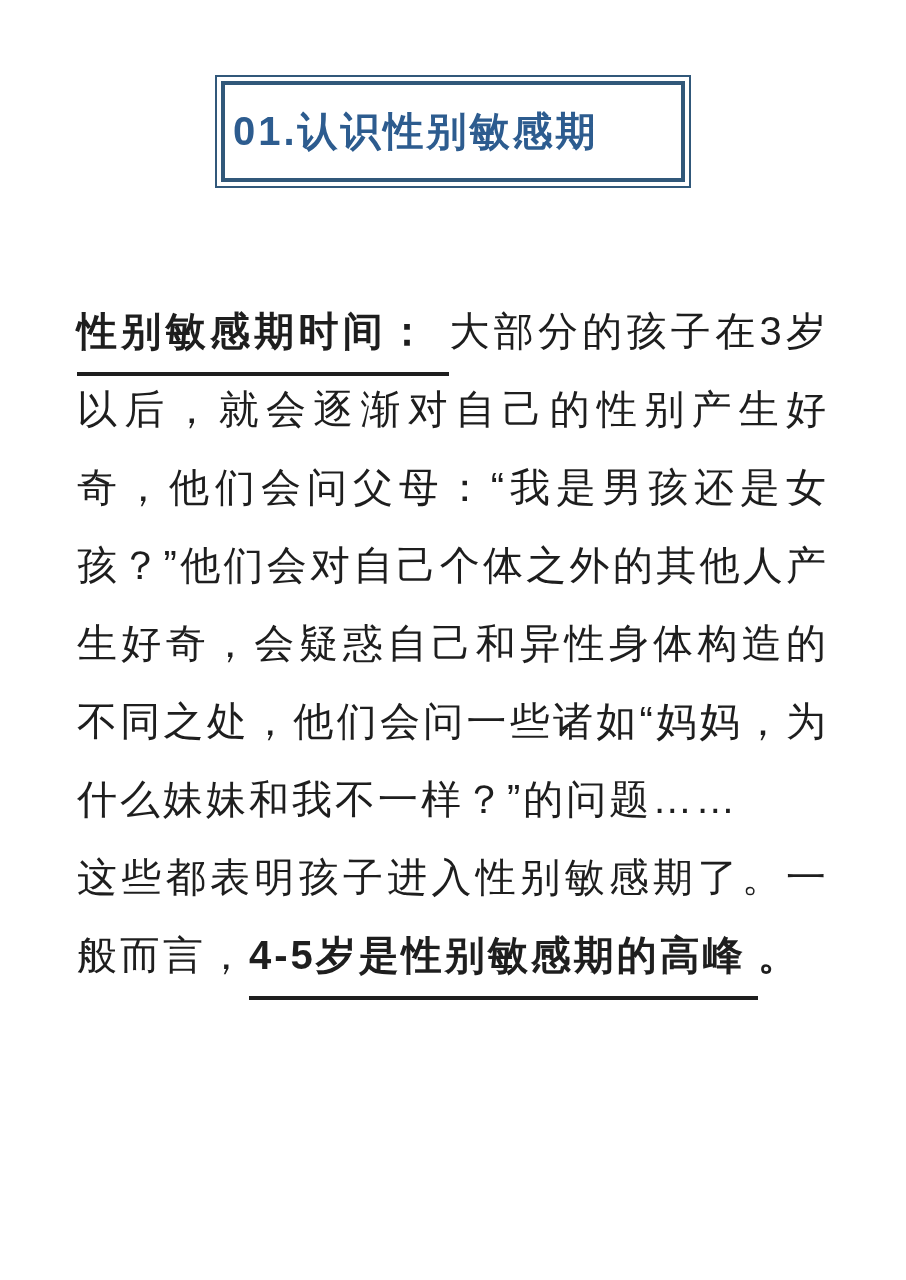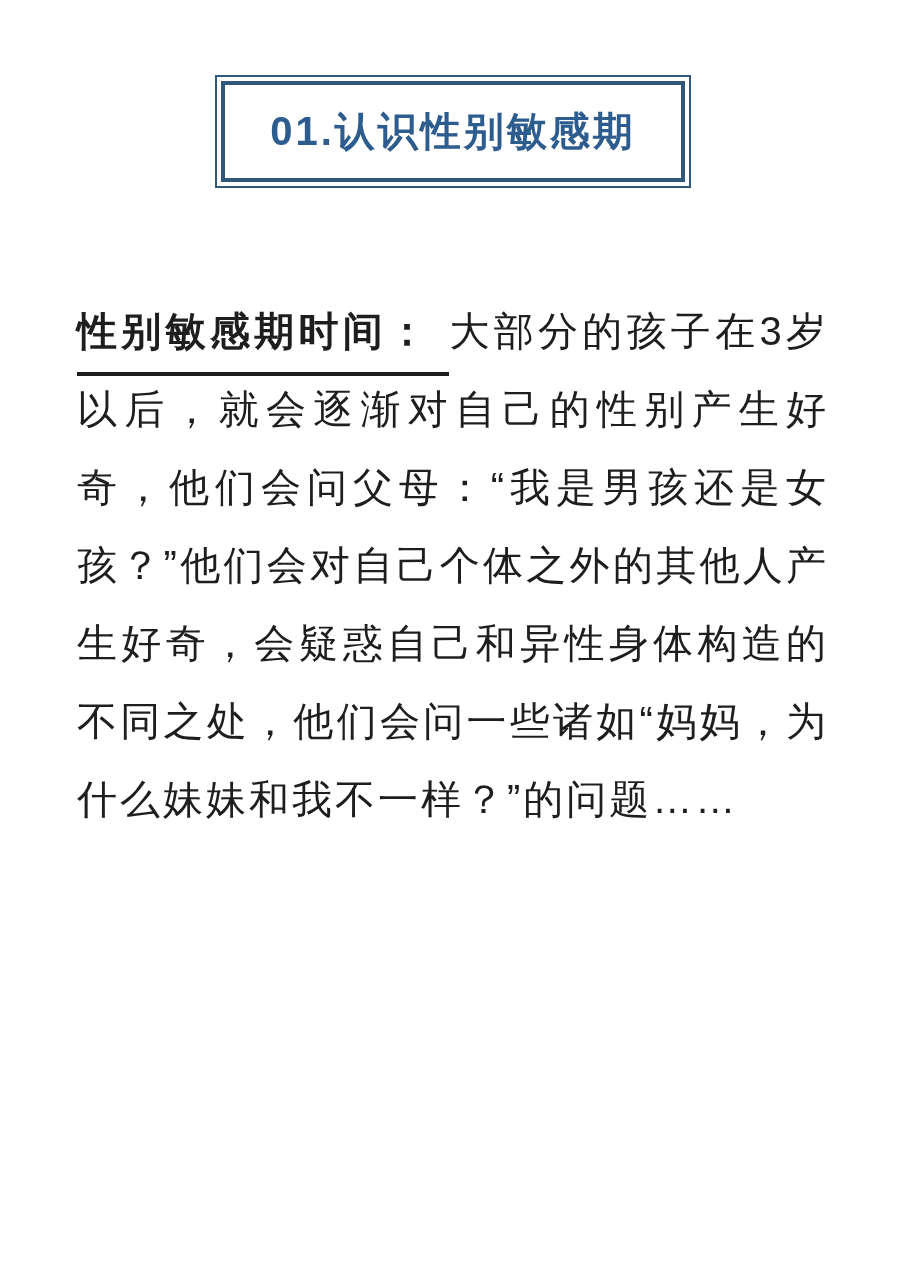--- a/index.html
+++ b/index.html
@@ -25,21 +25,21 @@
   .title-box {
     width: 476px;
     margin: 75px auto 0 auto;
     border: 2px solid var(--border-blue);
     padding: 4px;
     background: var(--background);
   }
   .title-inner {
     border: 4px solid var(--border-blue);
     padding: 19px 8px;
-    text-align: center;
+    text-align: left;
   }
   .title-text {
     font-size: 40px;
     font-weight: bold;
     letter-spacing: 3px;
     color: var(--title-blue);
     white-space: nowrap;
   }
   
   .content {
@@ -70,15 +70,16 @@
 
   <div class="title-box">
     <div class="title-inner">
       <span class="title-text">01.认识性别敏感期</span>
     </div>
   </div>
 
   <div class="content">
     <p class="para-1"><span class="bold-underline lead-underline">性别敏感期时间：</span><span>大部分的孩子在3岁以后，就会逐渐对自己的性别产生好奇，他们会问父母：“我是男孩还是女孩？”他们会对自己个体之外的其他人产生好奇，会疑惑自己和异性身体构造的不同之处，他们会问一些诸如“妈妈，为什么妹妹和我不一样？”的问题……</span></p>
 
+    <p class="para-2"><span>这些都表明孩子进入性别敏感期了。一般而言，</span><span class="bold-underline highlight-underline">4-5岁是性别敏感期的高峰</span><span class="bold-tail">。</span></p>
   </div>
 
 </div>
 
 </body></html>

